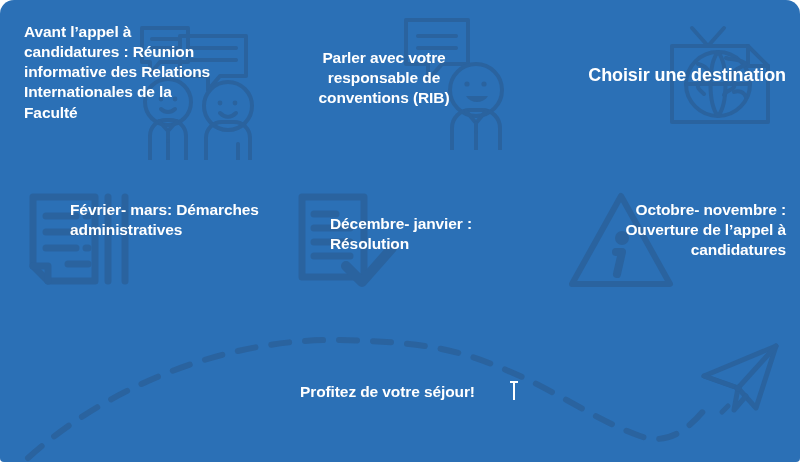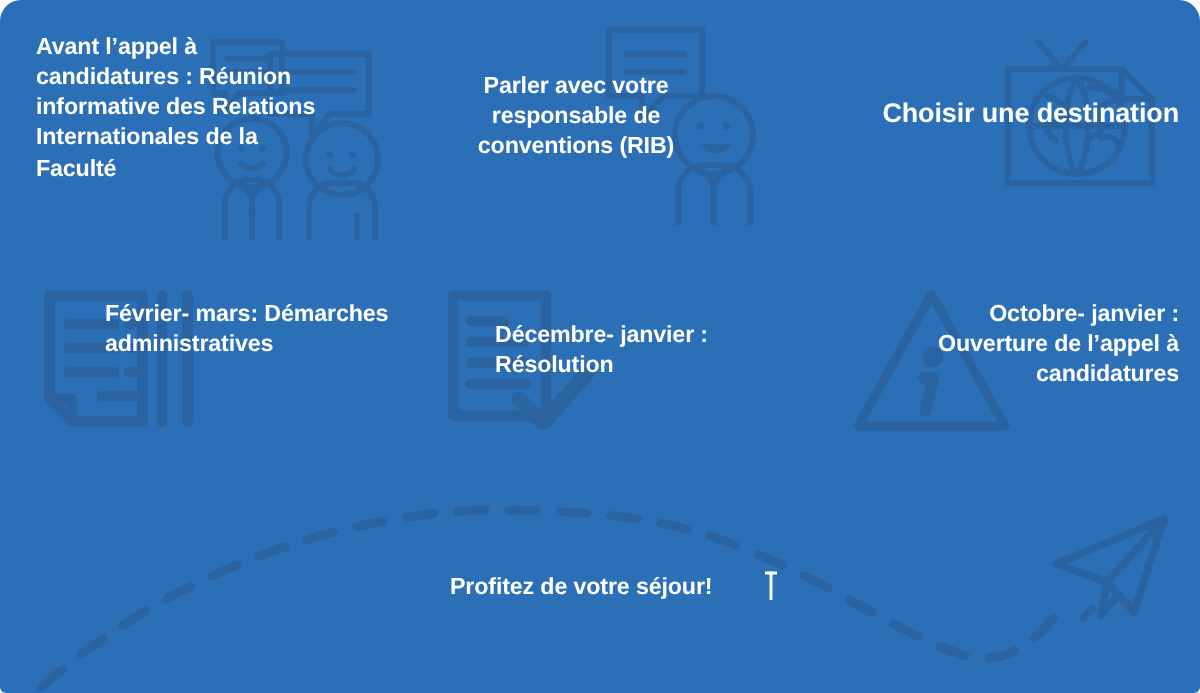--- a/index.html
+++ b/index.html
@@ -157,21 +157,21 @@
   </div>
   <div class="txt" id="t-decembre">Décembre- janvier : Résolution</div>
 
   <div class="icon" id="i-info">
     <svg viewBox="0 0 110 100" fill="none" stroke="currentColor" stroke-width="6" stroke-linecap="round" stroke-linejoin="round">
       <path d="M55 6L104 94H6z"></path>
       <circle cx="56" cy="48" r="7" fill="currentColor" stroke="none"></circle>
       <path d="M50 62h6l-5 22" stroke-width="8"></path>
     </svg>
   </div>
-  <div class="txt" id="t-octobre">Octobre- janvier : Ouverture de l’appel à candidatures</div>
+  <div class="txt" id="t-octobre">Octobre- novembre : Ouverture de l’appel à candidatures</div>
 
   <div id="path-wrap">
     <svg viewBox="0 0 800 144" fill="none" stroke="#2a639f" stroke-width="6" stroke-linecap="round" stroke-dasharray="18 16">
       <path d="M28 140 C 110 66, 230 20, 340 22 C 440 24, 470 36, 520 58
                C 560 76, 600 104, 640 118 C 668 128, 690 112, 712 82"></path>
     </svg>
   </div>
 
   <div class="txt" id="t-profitez">Profitez de votre séjour!</div>
   <div id="caret"></div>

